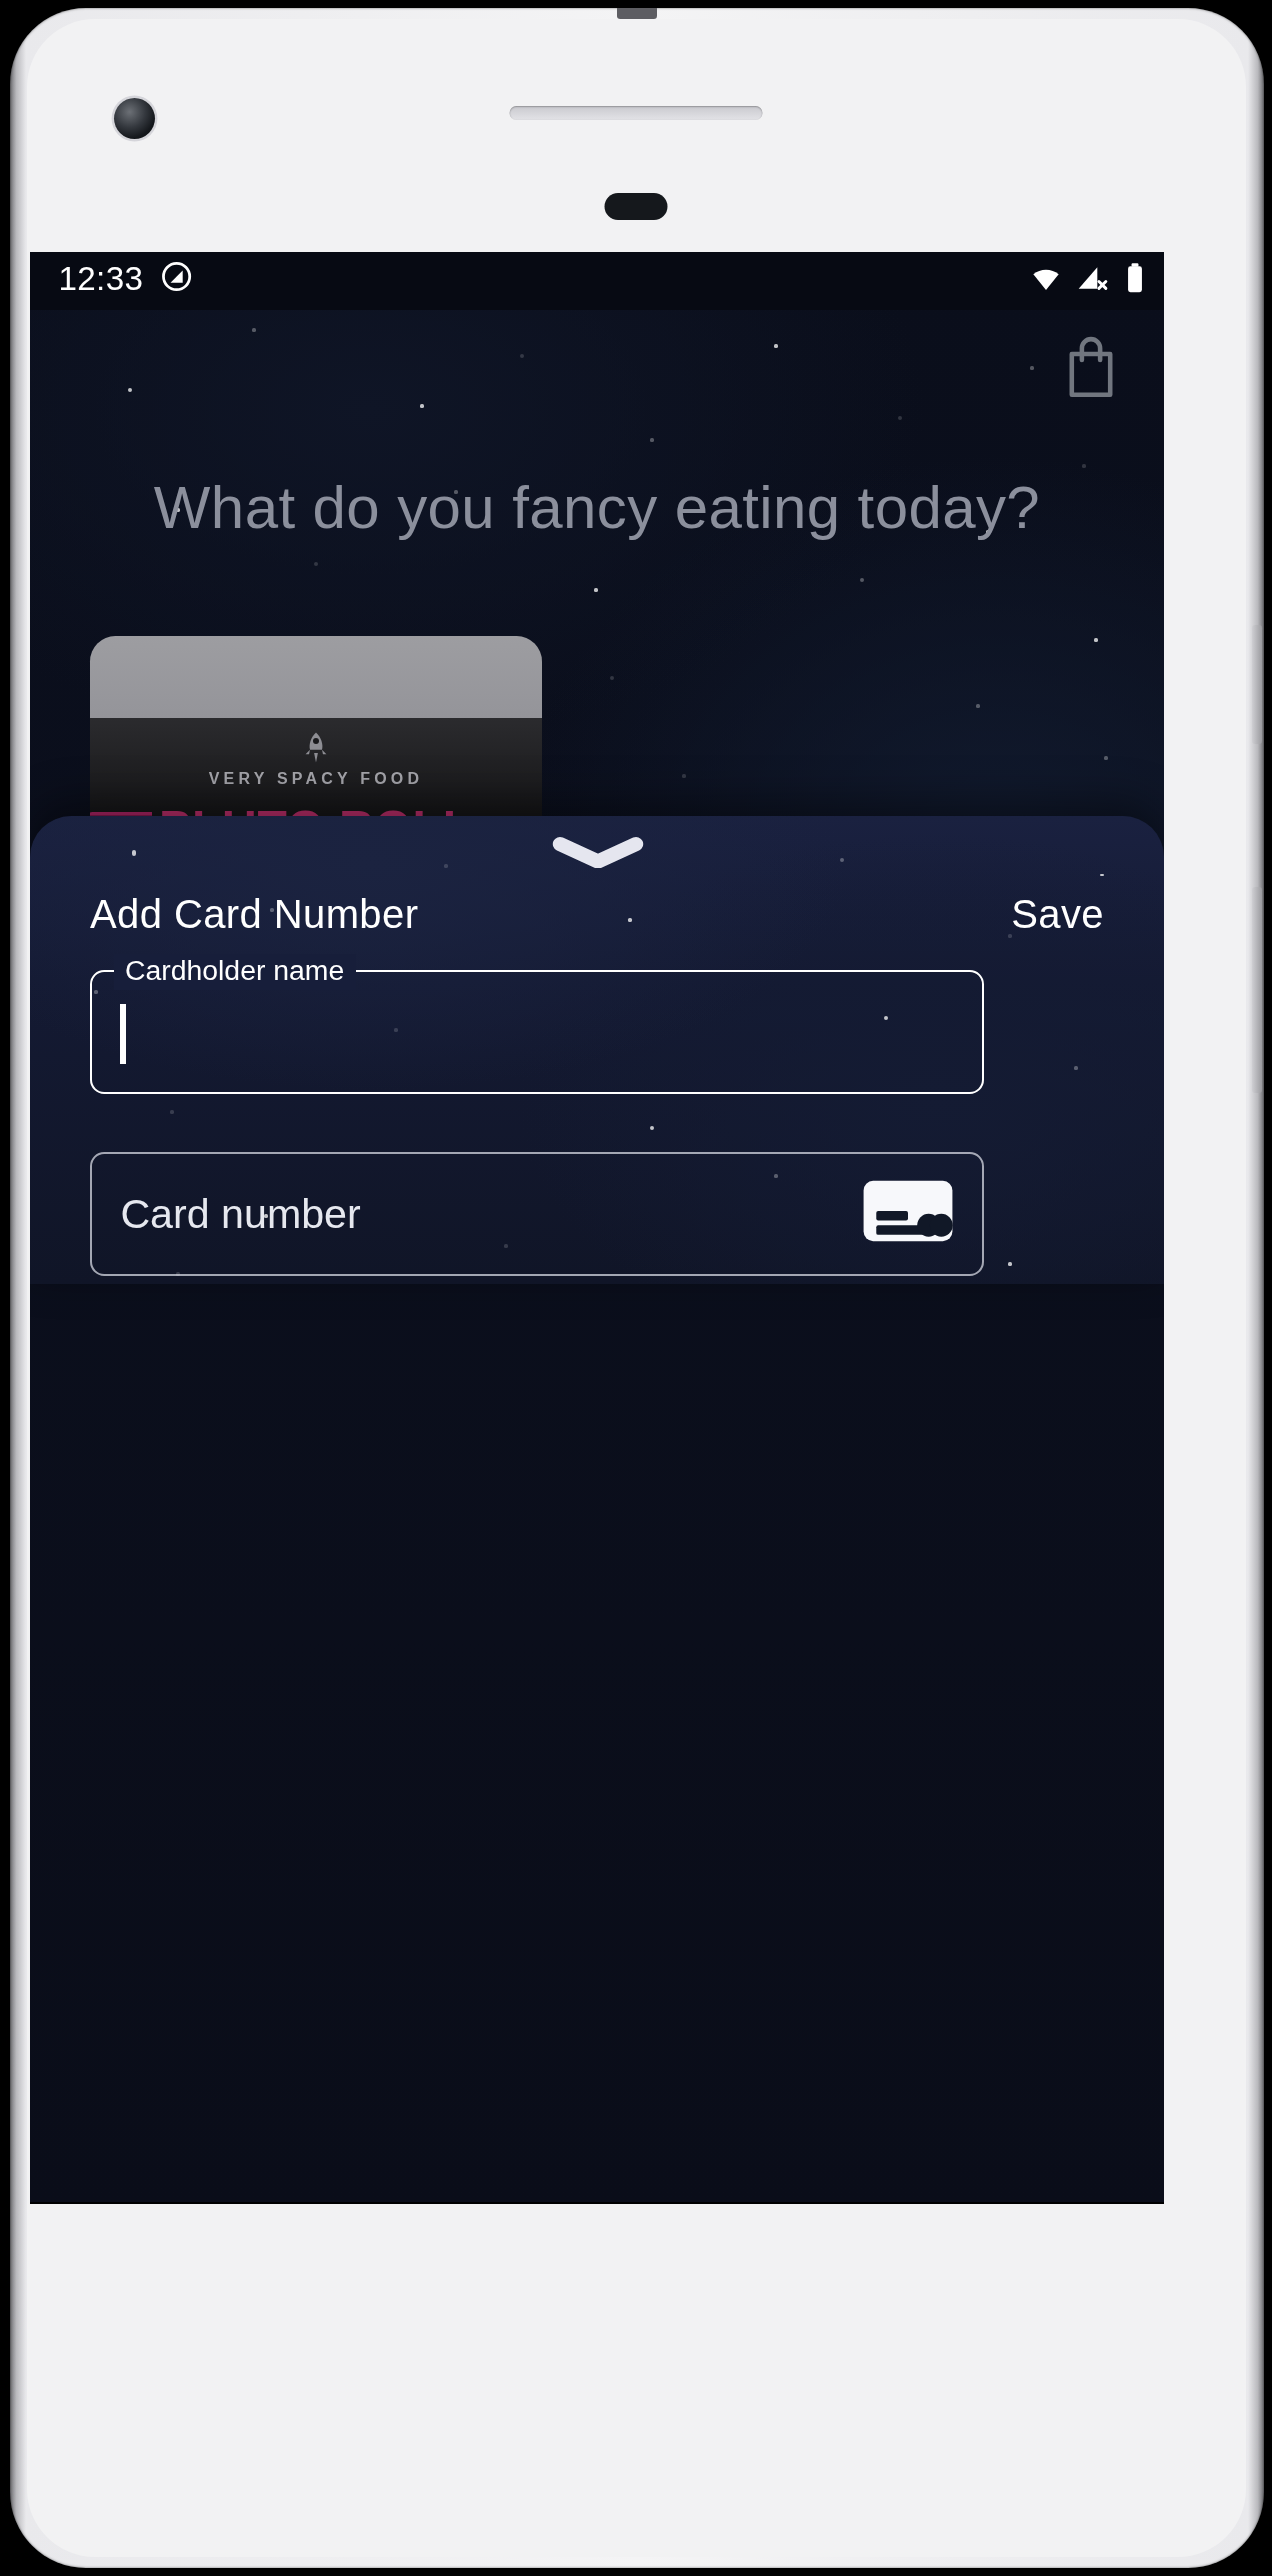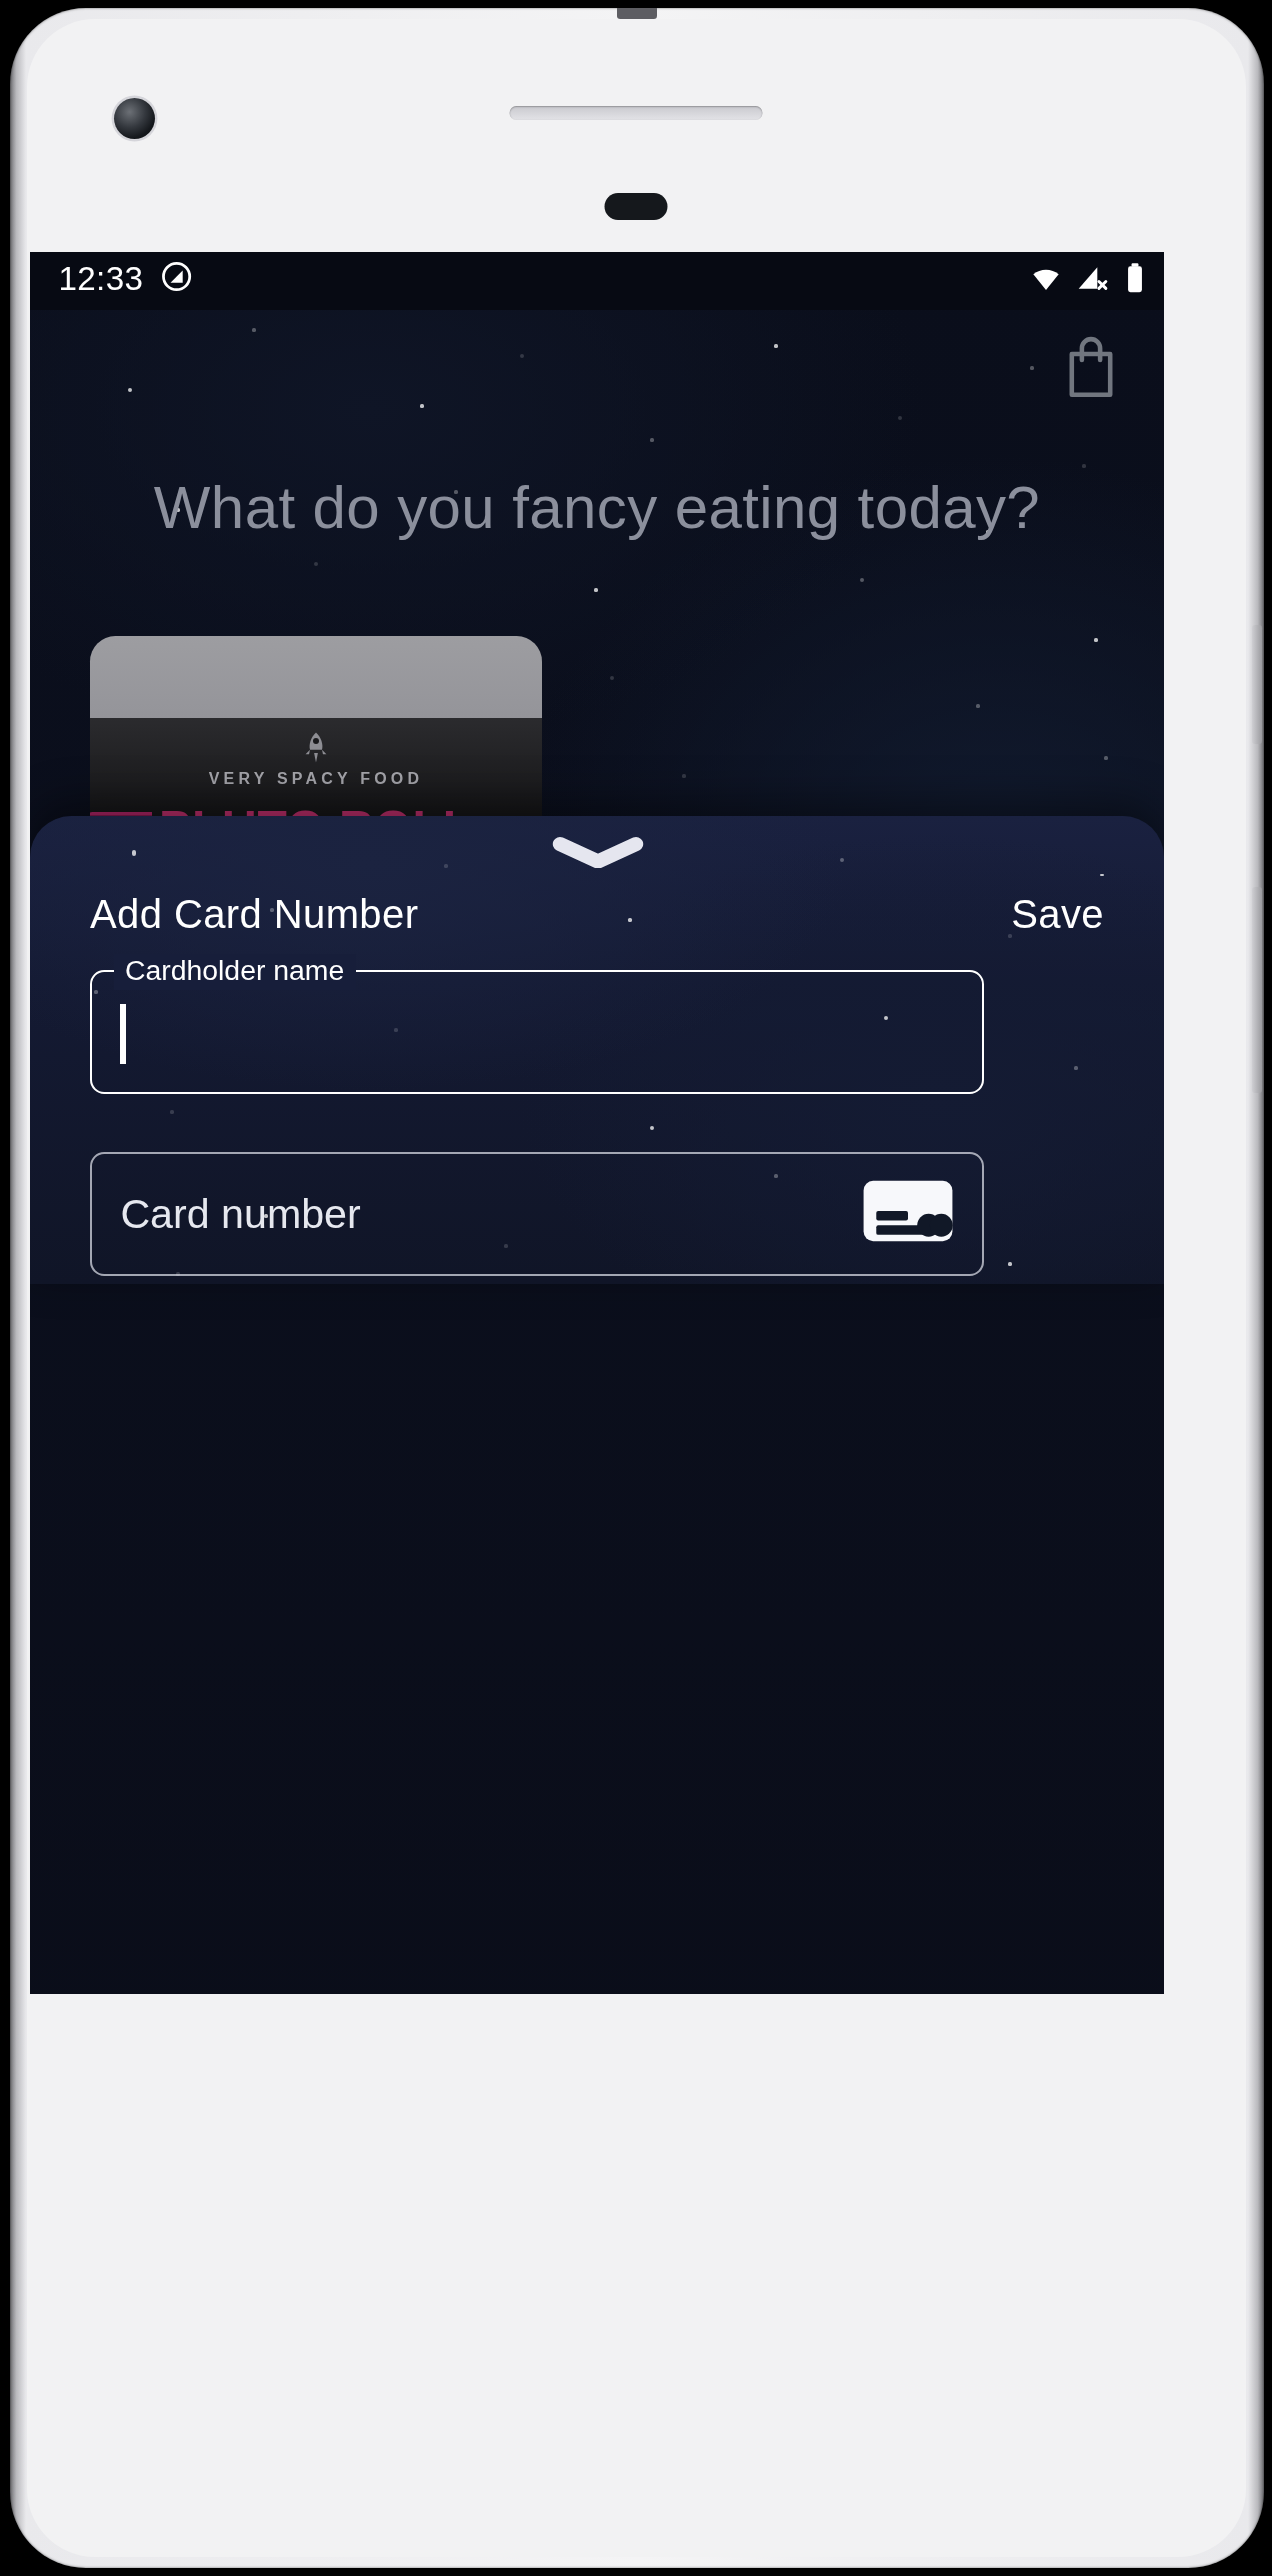--- a/index.html
+++ b/index.html
@@ -91,21 +91,21 @@
     height: 11px;
     background: #5d5d62;
     border-radius: 0 0 3.2px 3.2px;
   }
   
   #screen-outer {
     position: absolute;
     left: 30px;
     top: 252px;
     width: 1134px;
-    height: 1742px;
+    height: 1952px;
     overflow: hidden;
     background: #070a14;
   }
   #screen-inner {
     position: absolute;
     left: 0; top: 0;
     width: 567px;
     height: 1012px;
     transform-origin: 0 0;
     transform: scale(2);

